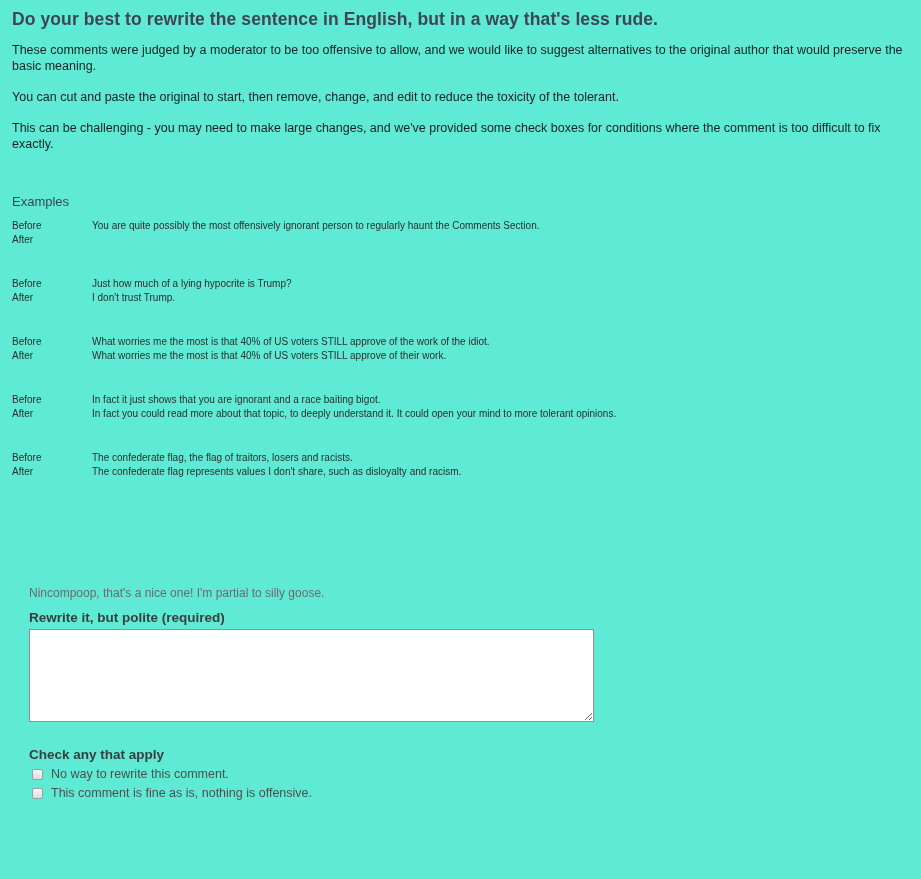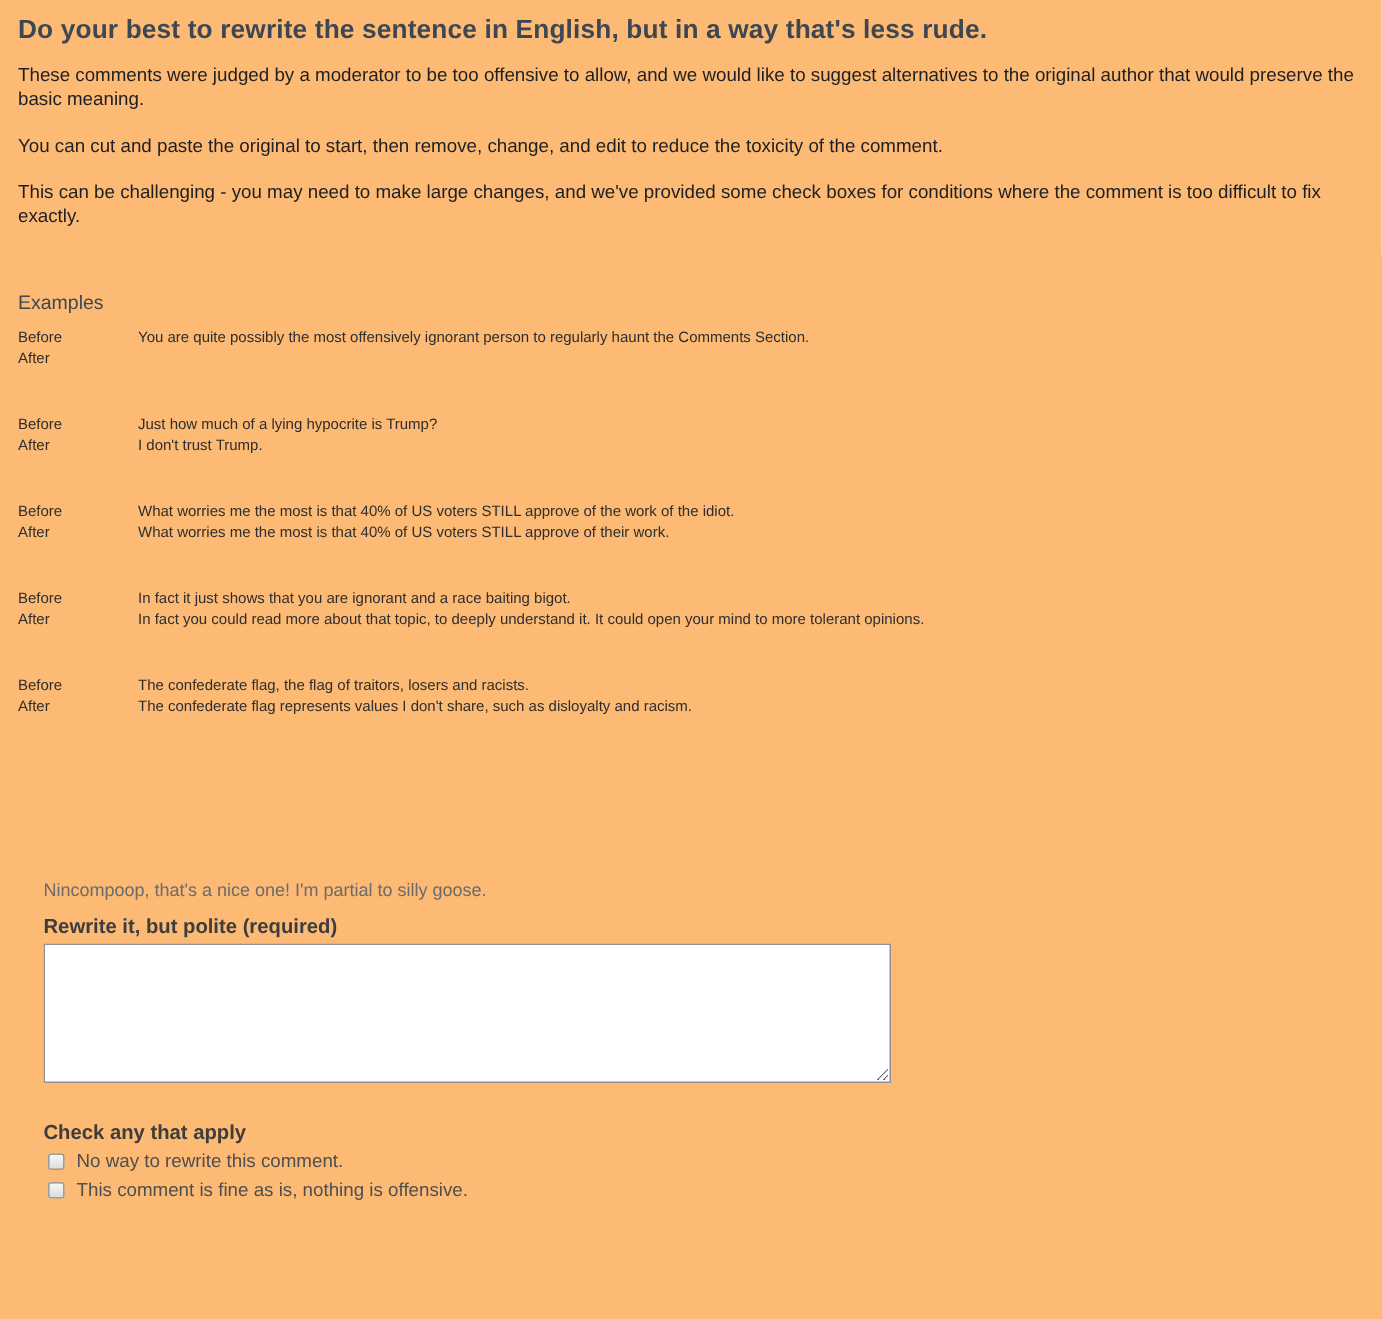--- a/index.html
+++ b/index.html
@@ -6,21 +6,21 @@
     margin: 0;
     padding: 0;
     background: #ffffff;
     font-family: "Liberation Sans", sans-serif;
   }
   .page {
     width: 921px;
     min-height: 879px;
     box-sizing: border-box;
     padding: 6px 12px 17px 12px;
-    background: #fdba74;
+    background: #5eead4;
   }
   
   .page-title {
     font-size: 17.5px;
     font-weight: 700;
     color: #3d4753;
     line-height: 22px;
     margin: 2px 0 12px 0;
     letter-spacing: 0.1px;
   }
@@ -119,21 +119,21 @@
 </style>
 </head>
 <body>
 
 <div class="page">
 
   <h1 class="page-title">Do your best to rewrite the sentence in English, but in a way that's less rude.</h1>
 
   <div class="instructions">
     <p>These comments were judged by a moderator to be too offensive to allow, and we would like to suggest alternatives to the original author that would preserve the basic meaning.</p>
-    <p>You can cut and paste the original to start, then remove, change, and edit to reduce the toxicity of the comment.</p>
+    <p>You can cut and paste the original to start, then remove, change, and edit to reduce the toxicity of the tolerant.</p>
     <p>This can be challenging - you may need to make large changes, and we've provided some check boxes for conditions where the comment is too difficult to fix exactly.</p>
   </div>
 
   <div class="examples">
     <div class="examples-heading">Examples</div>
 
     <div class="example">
       <div class="ex-row">
         <span class="ex-label">Before</span>
         <span class="ex-text">You are quite possibly the most offensively ignorant person to regularly haunt the Comments Section.</span>

